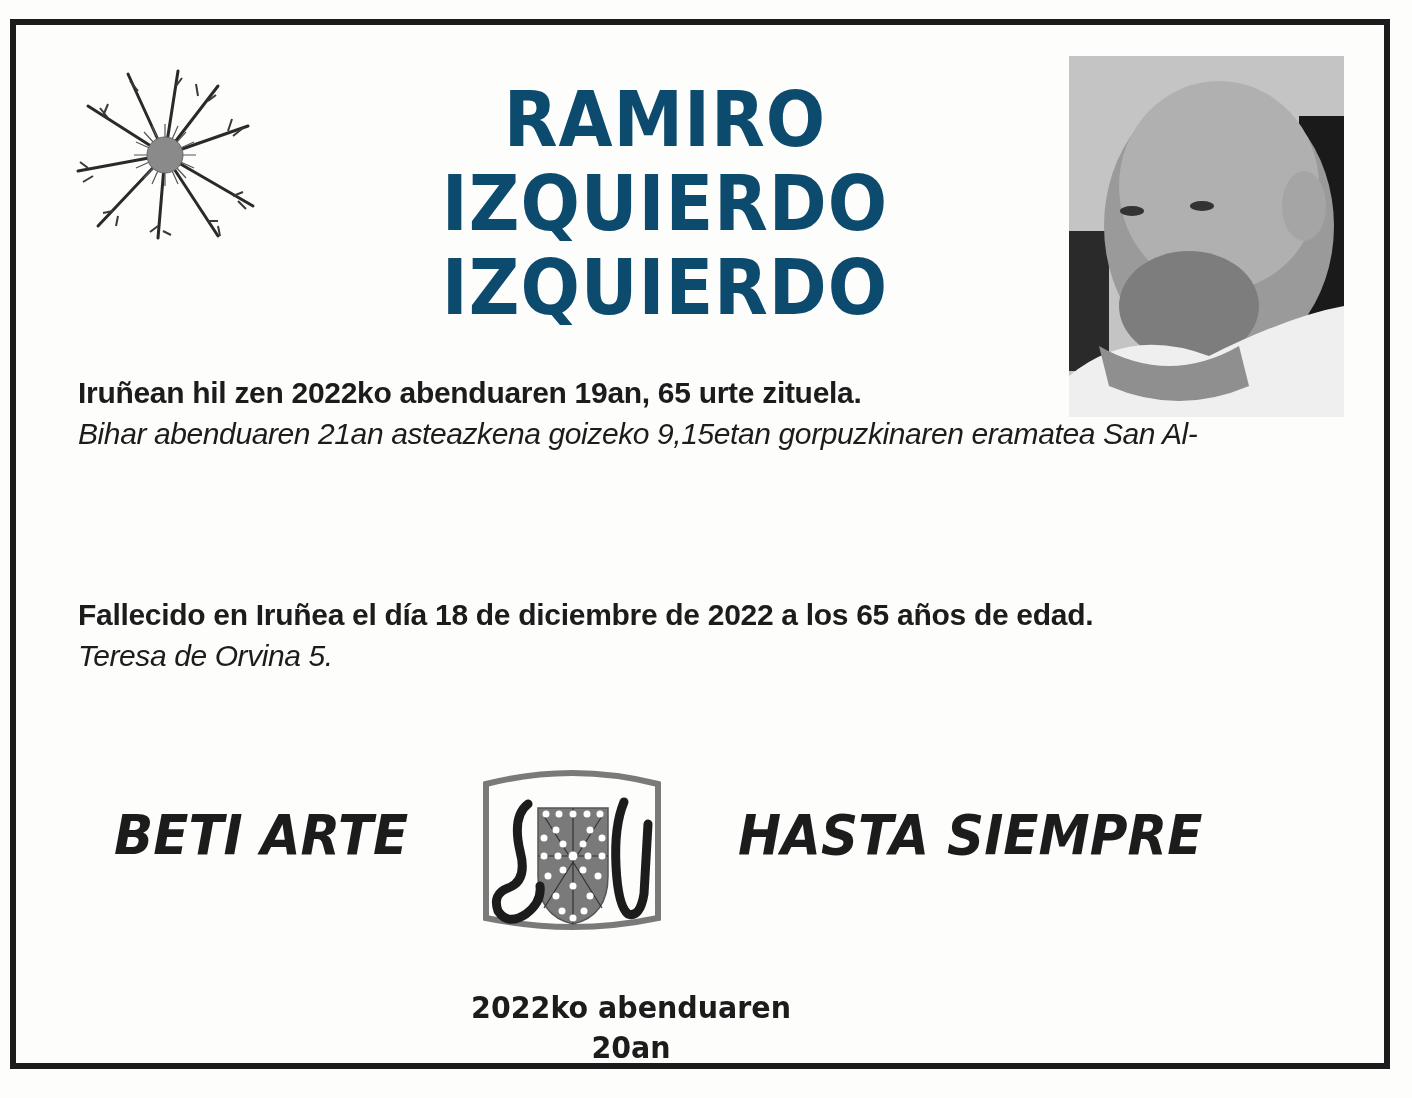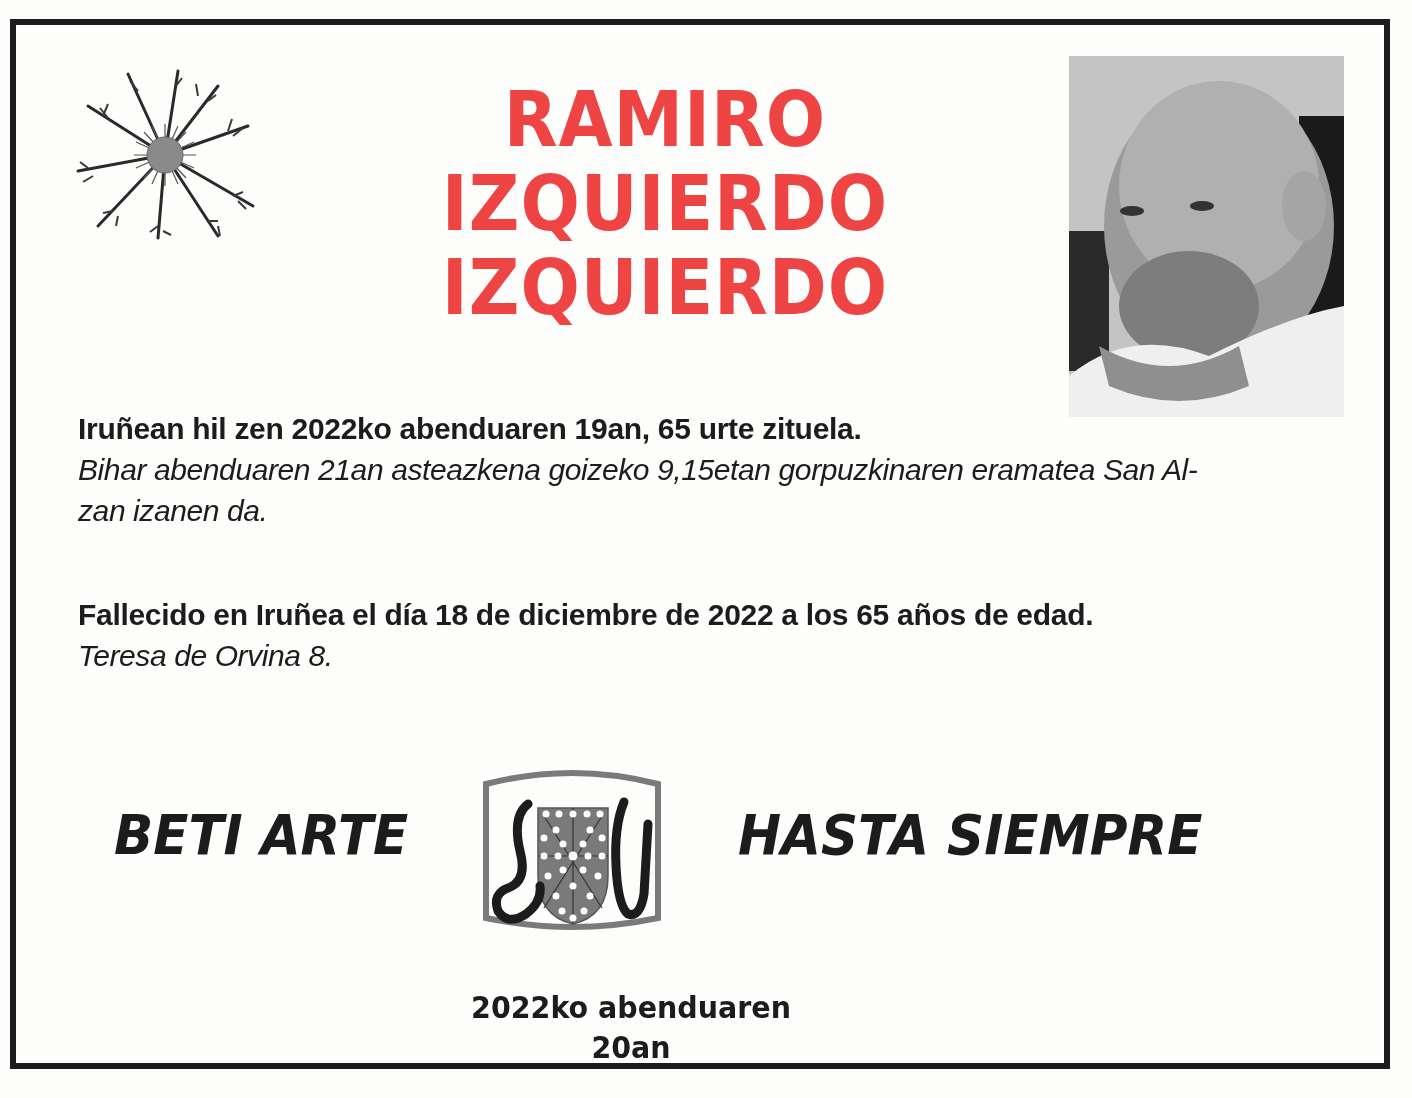--- a/index.html
+++ b/index.html
@@ -3,29 +3,29 @@
 <meta charset="utf-8">
 <style>
   html, body { margin: 0; padding: 0; background: #fdfdfb; }
   body { width: 1412px; height: 1098px; position: relative; overflow: hidden;
          font-family: "Liberation Sans", "DejaVu Sans", sans-serif; color: #1c1c1c; }
   .frame { position: absolute; left: 10px; top: 19px; width: 1368px; height: 1038px;
            border: 6px solid #1c1c1c; background: #fdfdfb; }
   .thistle { position: absolute; left: 68px; top: 66px; width: 194px; height: 178px; }
   .name { position: absolute; left: 400px; top: 78px; width: 530px; text-align: center;
           font-family: "DejaVu Sans", sans-serif; font-weight: bold; font-size: 76px;
-          line-height: 84px; letter-spacing: 1px; color: #ef4444; }
+          line-height: 84px; letter-spacing: 1px; color: #0c4a6e; }
   .name div { transform: scaleX(0.92); transform-origin: center; }
   .photo { position: absolute; left: 1069px; top: 56px; width: 275px; height: 361px;
            overflow: hidden; background: #bdbdbd; }
   .text-block { position: absolute; left: 78px; width: 1250px; font-size: 30px;
                 line-height: 41px; color: #1c1c1c; }
   .text-block .lead { font-weight: bold; letter-spacing: -0.3px; }
   .text-block .body { letter-spacing: -0.4px; text-align: justify; font-style: italic; }
-  .eu { top: 408px; }
+  .eu { top: 372px; }
   .es { top: 594px; }
   .farewell { position: absolute; top: 800px; font-family: "DejaVu Sans", sans-serif;
               font-weight: bold; font-style: italic; font-size: 56px; line-height: 70px;
               color: #1c1c1c; letter-spacing: 0px; }
   .farewell-eu { left: 114px; transform: scaleX(0.92); transform-origin: left; }
   .farewell-es { left: 738px; transform: scaleX(0.92); transform-origin: left; }
   .crest { position: absolute; left: 478px; top: 766px; width: 188px; height: 166px; }
   .date-footer { position: absolute; left: 428px; top: 988px; width: 406px; text-align: center;
                  font-family: "DejaVu Sans", sans-serif; font-weight: bold; font-size: 30px;
                  line-height: 40px; color: #1c1c1c; transform: scaleX(0.95); }
@@ -66,26 +66,25 @@
     <path d="M30 290 Q100 330 170 290 L180 330 Q110 360 40 330 Z" fill="#8f8f8f"></path>
     <ellipse cx="63" cy="155" rx="12" ry="5" fill="#333"></ellipse>
     <ellipse cx="133" cy="150" rx="12" ry="5" fill="#333"></ellipse>
     <ellipse cx="235" cy="150" rx="22" ry="35" fill="#a5a5a5"></ellipse>
   </svg>
 </div>
 
 <div class="text-block eu">
   <div class="lead">Iruñean hil zen 2022ko abenduaren 19an, 65 urte zituela.</div>
   <div class="body">Bihar abenduaren 21an asteazkena goizeko 9,15etan gorpuzkinaren eramatea San Al-</div>
-  <div class="body">zan izanen da.</div>
 </div>
 
 <div class="text-block es">
   <div class="lead">Fallecido en Iruñea el día 18 de diciembre de 2022 a los 65 años de edad.</div>
-  <div class="body">Teresa de Orvina 8.</div>
+  <div class="body">Teresa de Orvina 5.</div>
 </div>
 
 <div class="farewell farewell-eu">BETI ARTE</div>
 <div class="farewell farewell-es">HASTA SIEMPRE</div>
 
 <svg class="crest" viewBox="0 0 188 166">
   <path d="M8 18 Q94 -4 180 18 L180 152 Q94 170 8 152 Z" fill="#fdfdfb" stroke="#7a7a7a" stroke-width="6"></path>
   <path d="M60 42 L130 42 L130 110 Q130 150 95 158 Q60 150 60 110 Z" fill="#7a7a7a" stroke="#555" stroke-width="1.5"></path>
   <g stroke="#333" stroke-width="1.2">
     <path d="M95 42 L95 158 M60 90 L130 90 M66 50 L124 142 M124 50 L66 142"></path>

